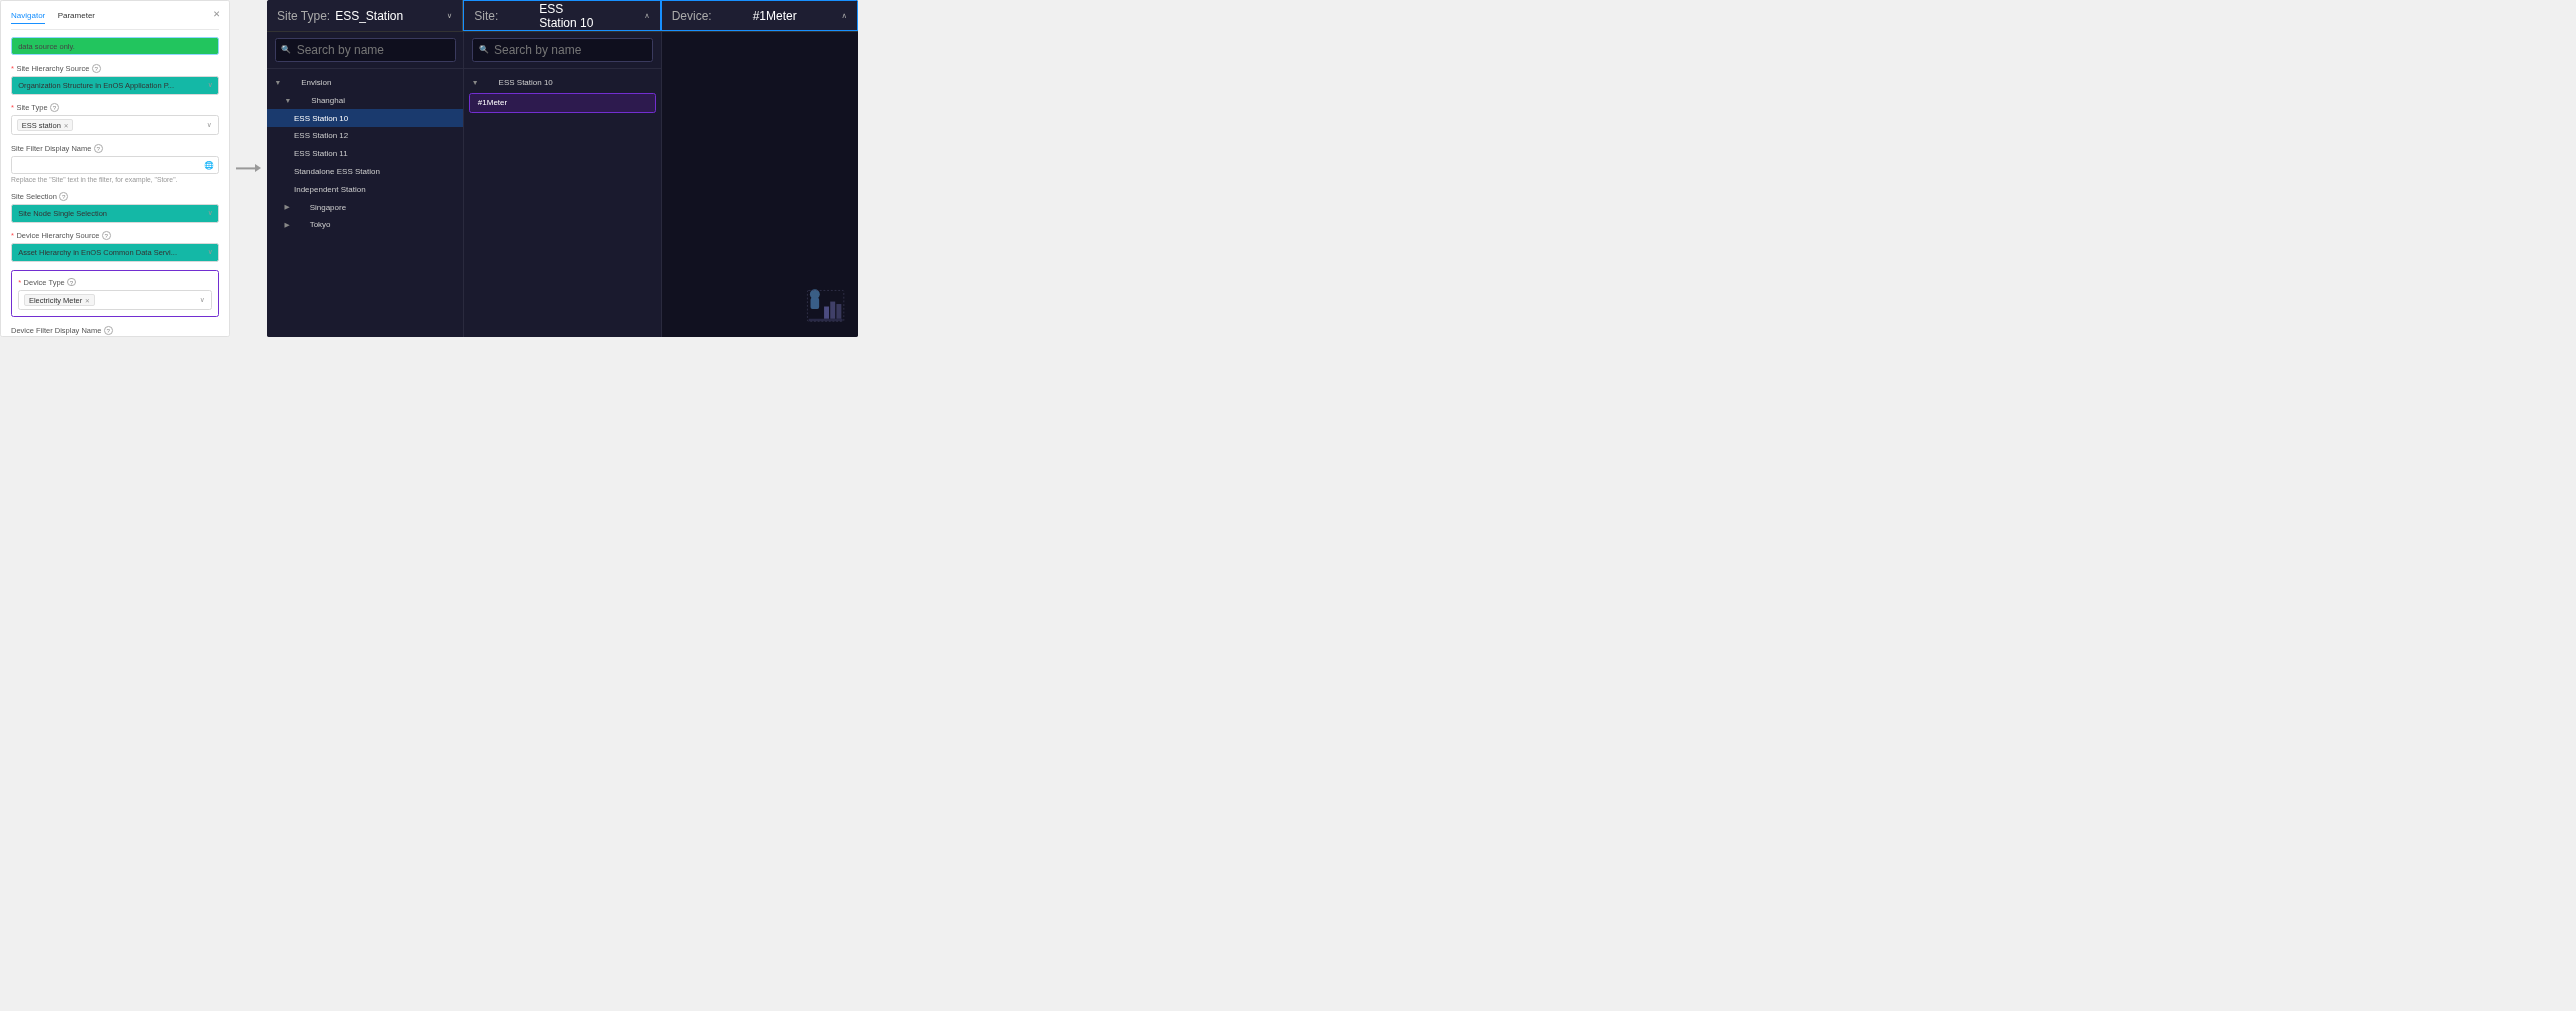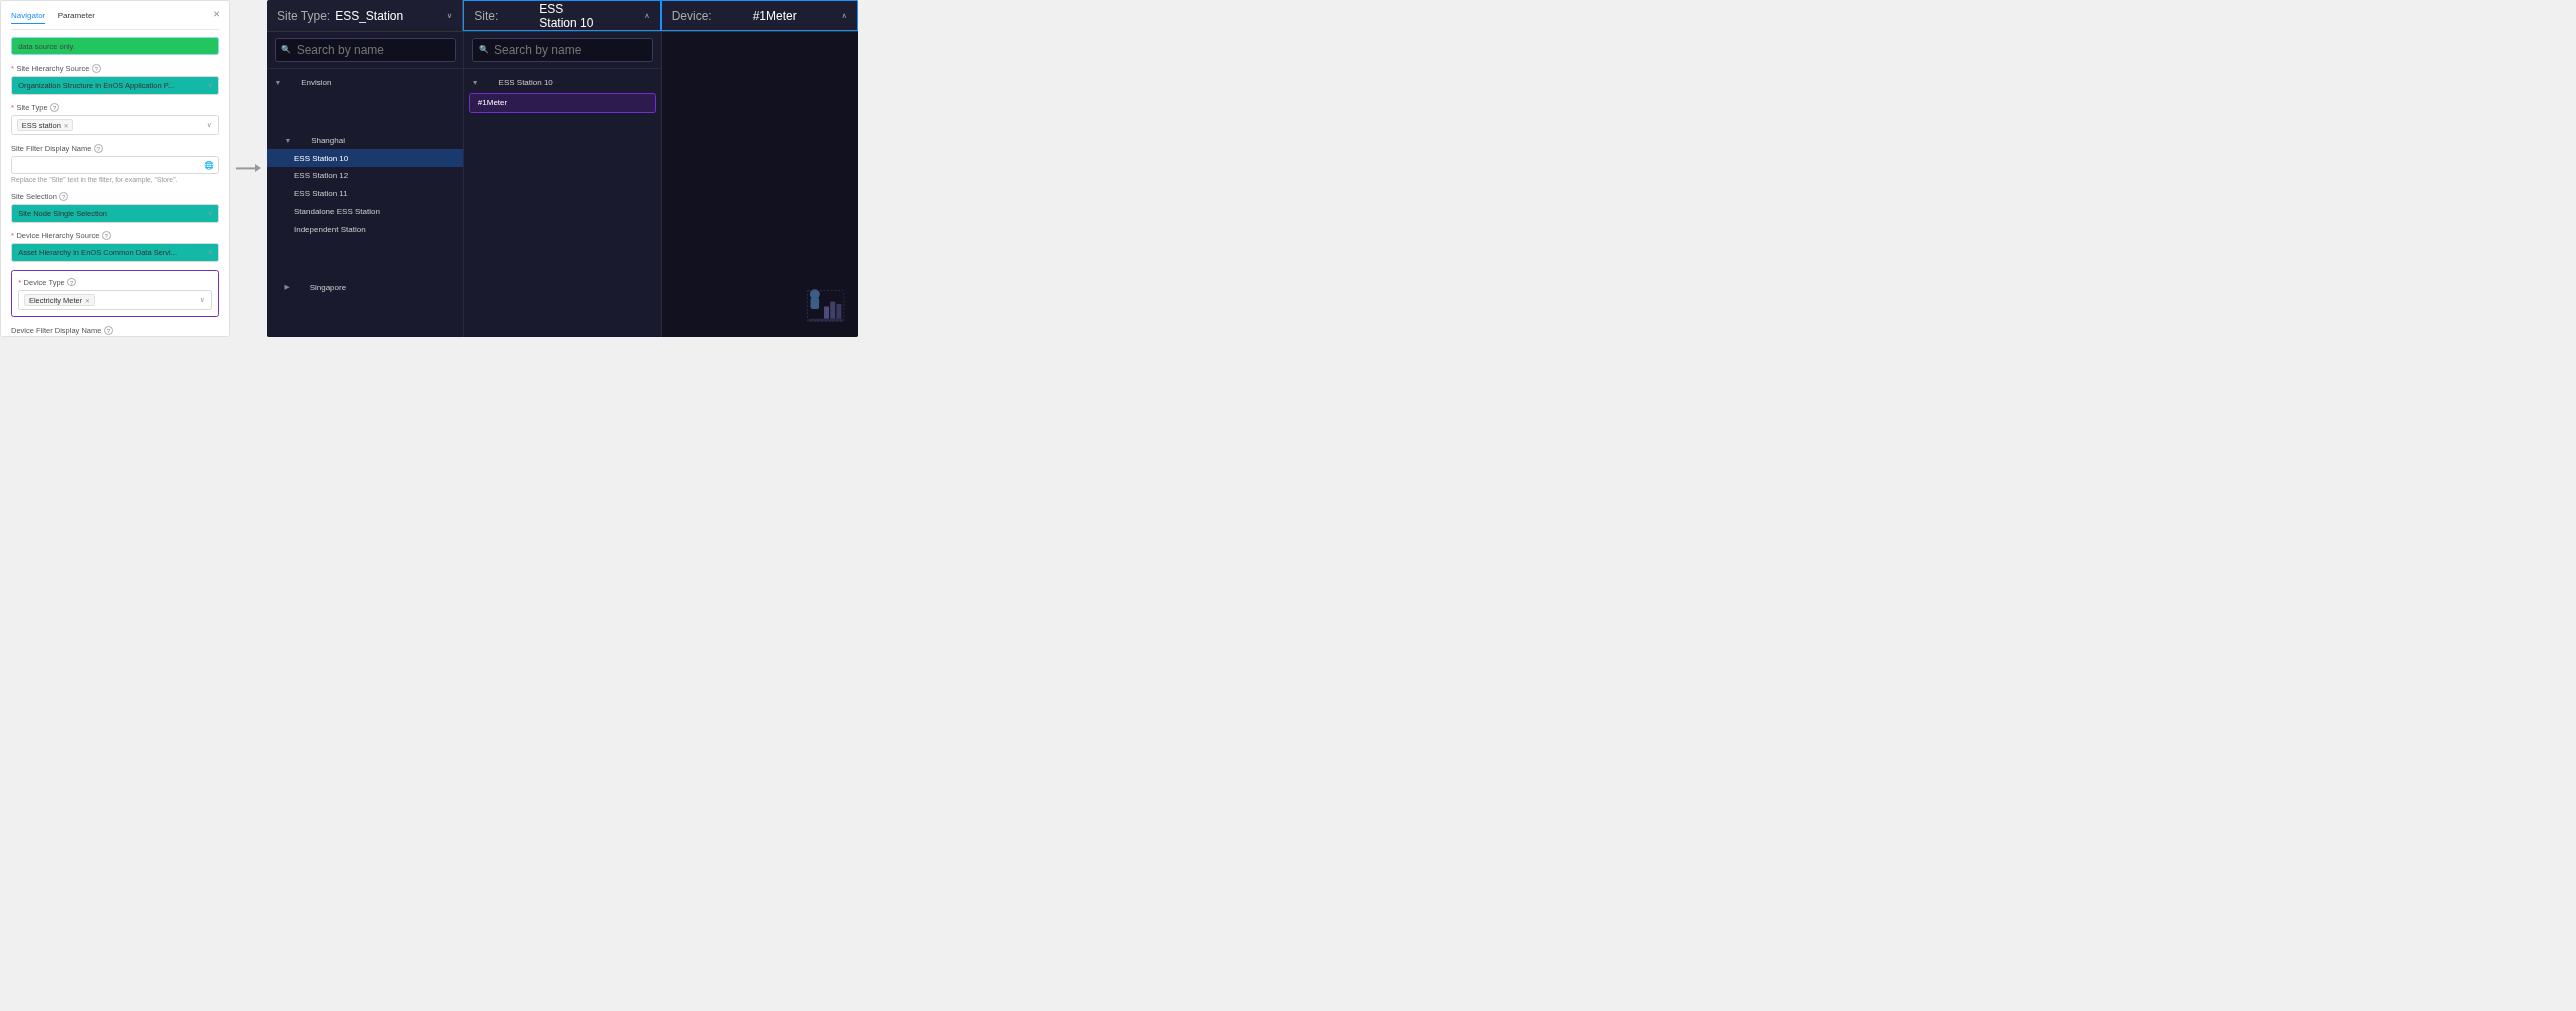--- a/index.html
+++ b/index.html
@@ -360,21 +360,21 @@
       color: #ffffff;
       border-radius: 2.5px;
       margin: 1.2px 5px;
     }
 
     .tree-chevron {
       font-size: 6.8px;
       color: #888;
     }
 
-    .tree-indent-1 { padding-left: 17.4px; margin-top: 40px; }
+    .tree-indent-1 { padding-left: 17.4px; }
     .tree-indent-2 { padding-left: 27px; }
 
     .tree-node-label {
       font-size: 8px;
     }
 
     
     .right-dark-col {
       flex: 1;
       background: #111120;

